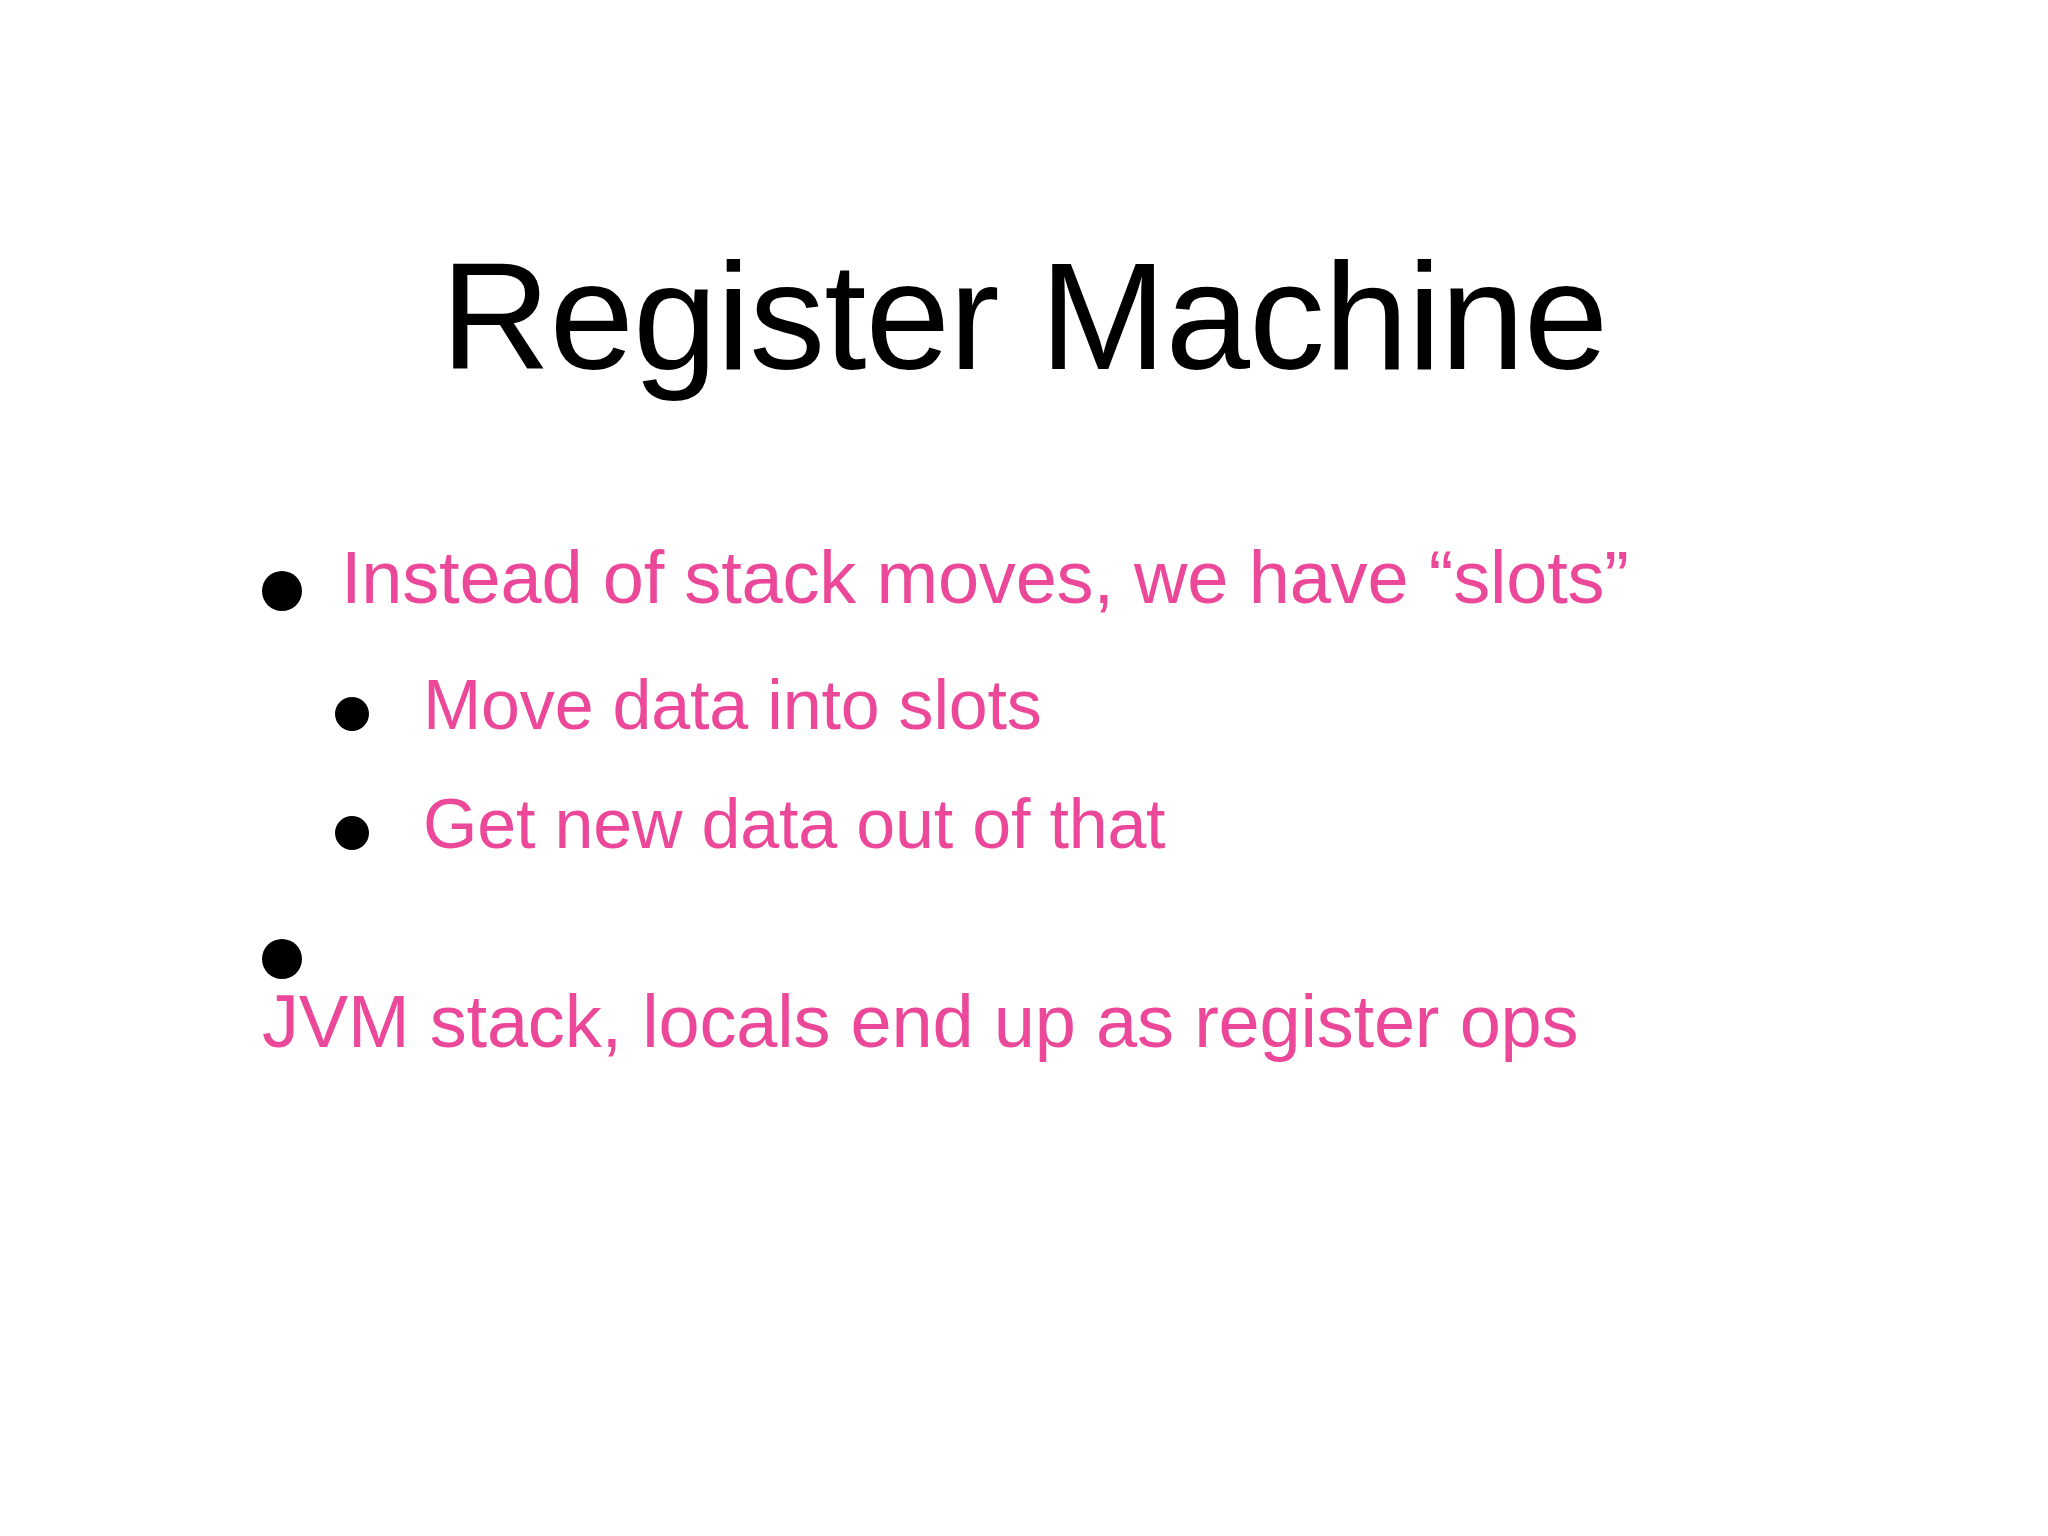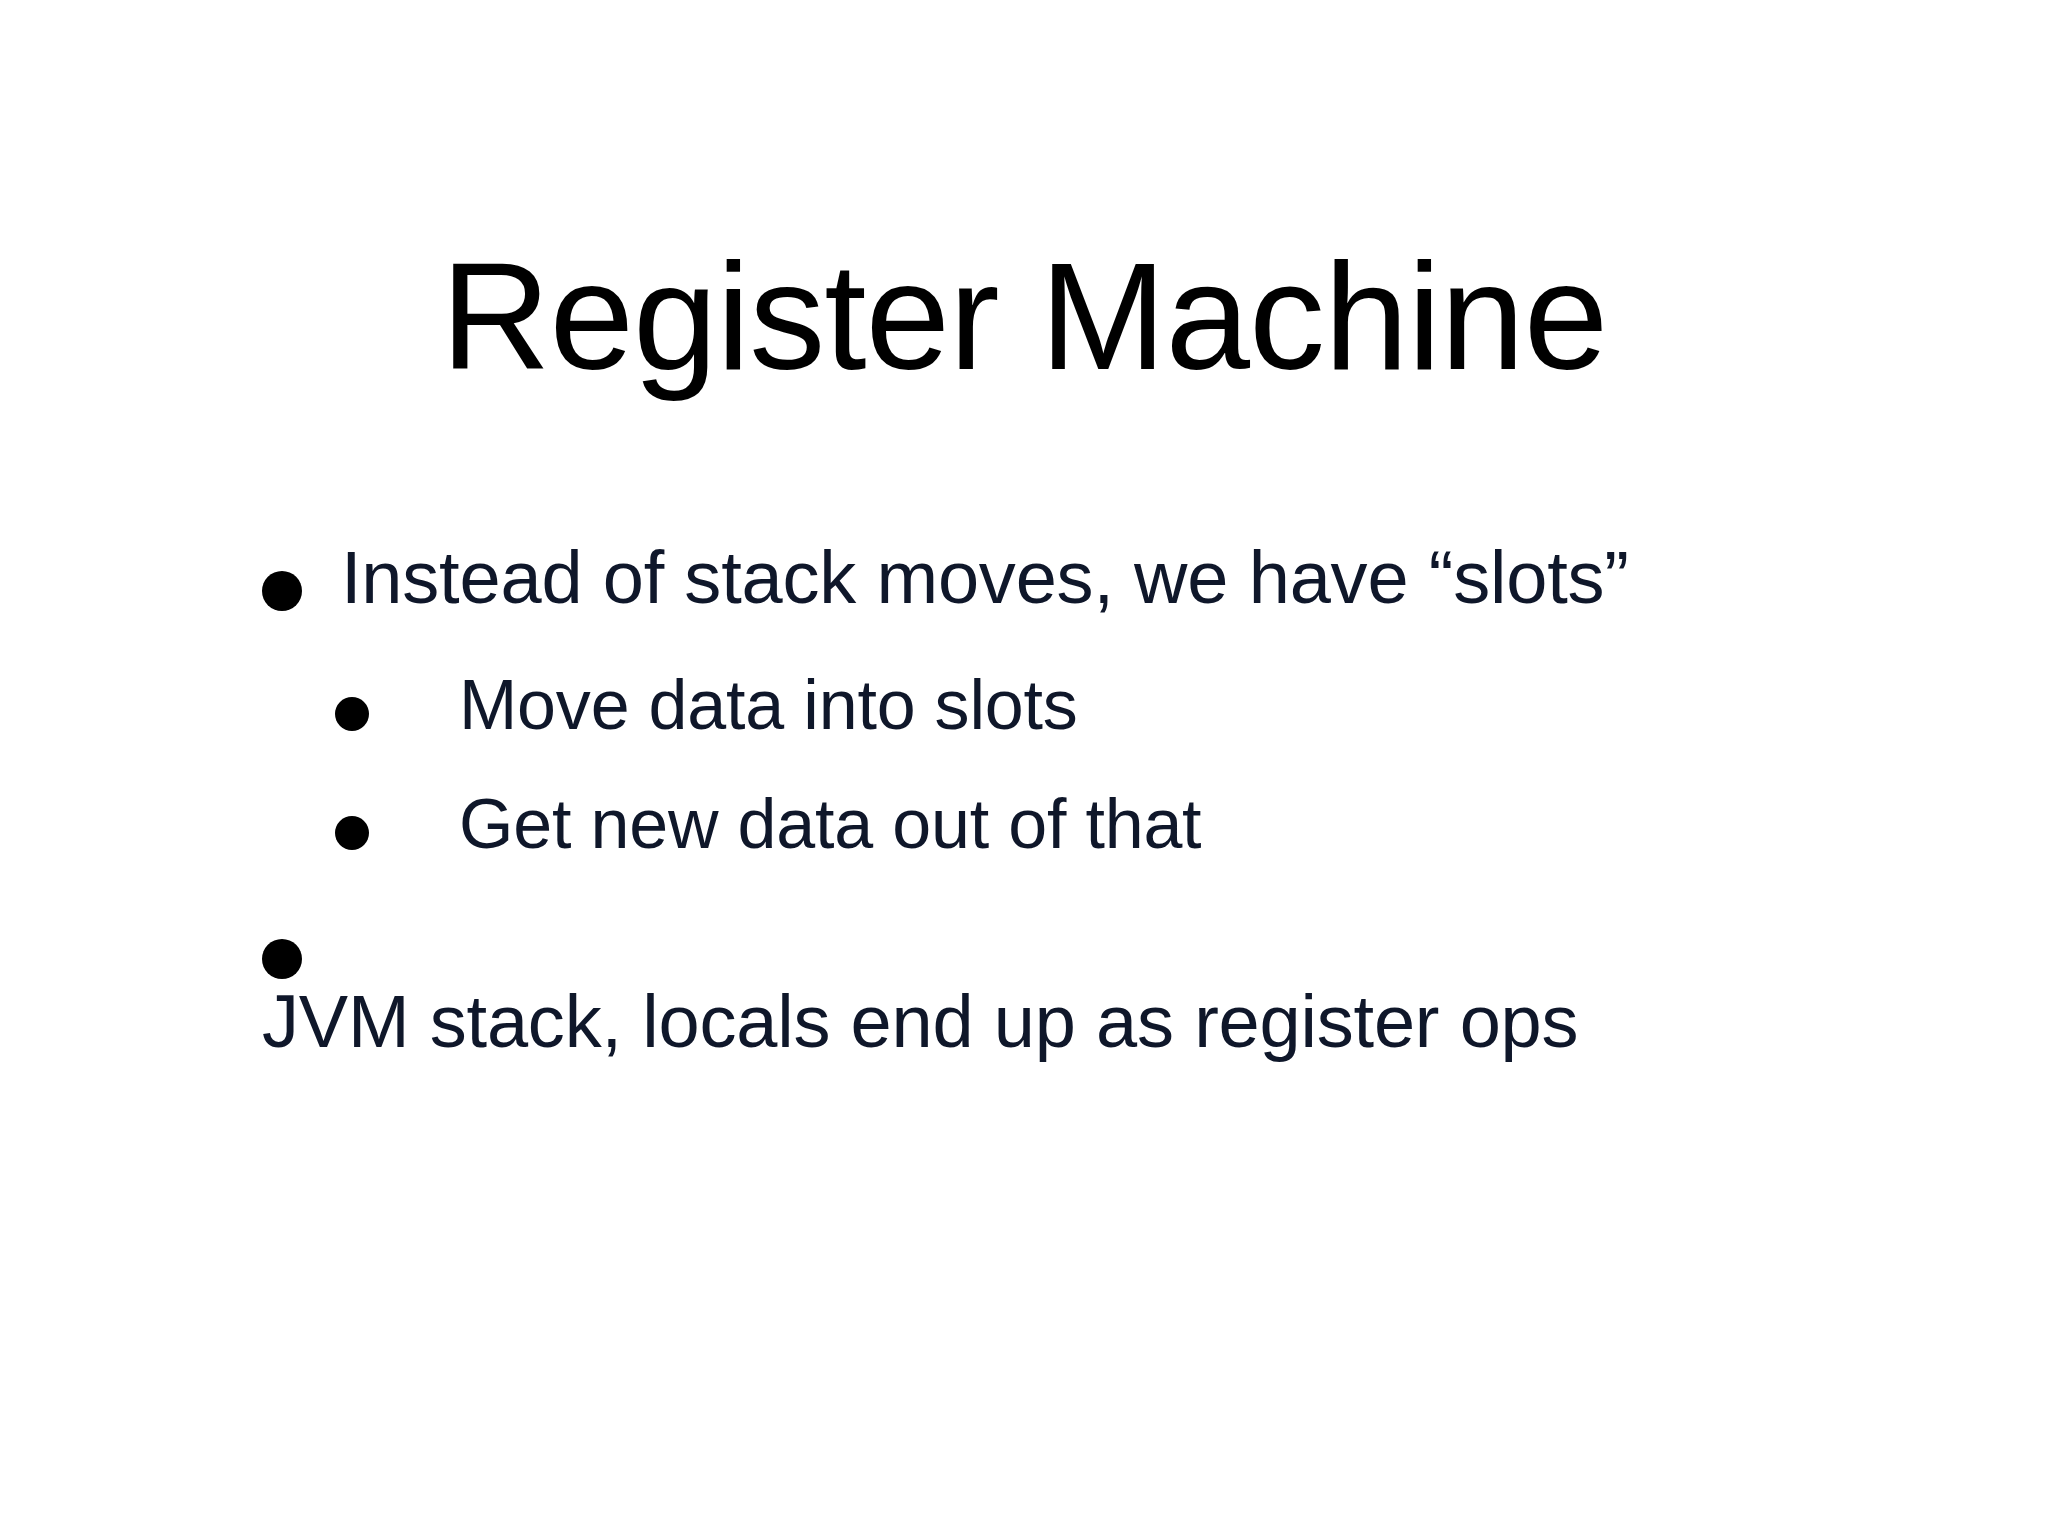--- a/index.html
+++ b/index.html
@@ -58,21 +58,20 @@
   
   .bullet-row.level-1 {
     padding-left: 262px;
     margin-bottom: 44px;
   }
 
   
   .bullet-row.level-2 {
     padding-left: 335px;
     margin-bottom: 38px;
-    gap: 36px;
   }
 
   .bullet-row.level-1.last {
     margin-bottom: 0;
     flex-direction: column;
   }
 
   .bullet-dot {
     flex: 0 0 auto;
     border-radius: 50%;
@@ -92,21 +91,21 @@
     margin-top: 32px;
     margin-right: 54px;
   }
 
   .bullet-text {
     flex: 1 1 auto;
     font-size: 74px;
     line-height: 1.16;
     font-weight: 400;
     letter-spacing: -0.2px;
-    color: #0f172a;
+    color: #ec4899;
     white-space: nowrap;
   }
 
   .level-2 .bullet-text {
     font-size: 70px;
   }
 </style>
 </head>
 <body>
 

